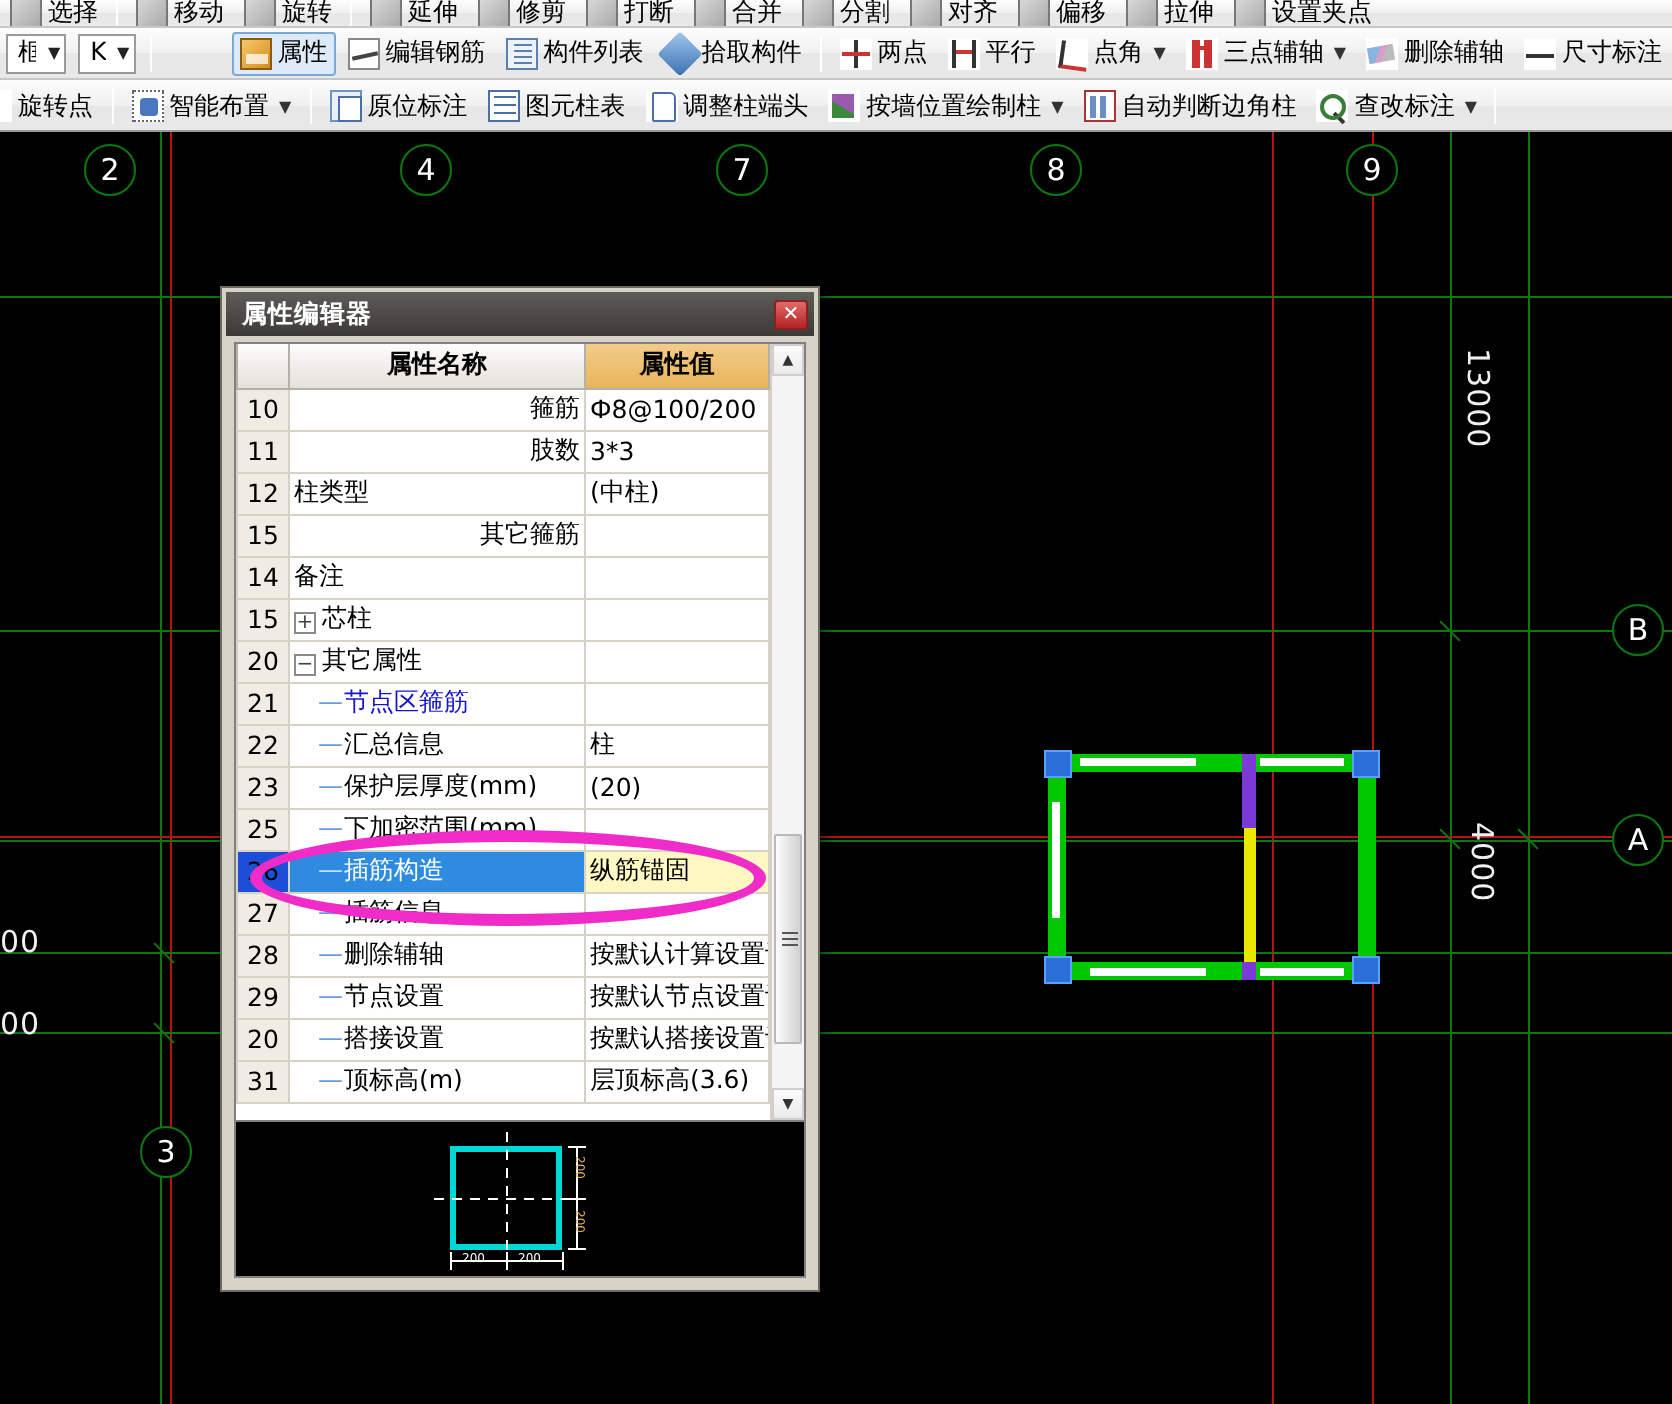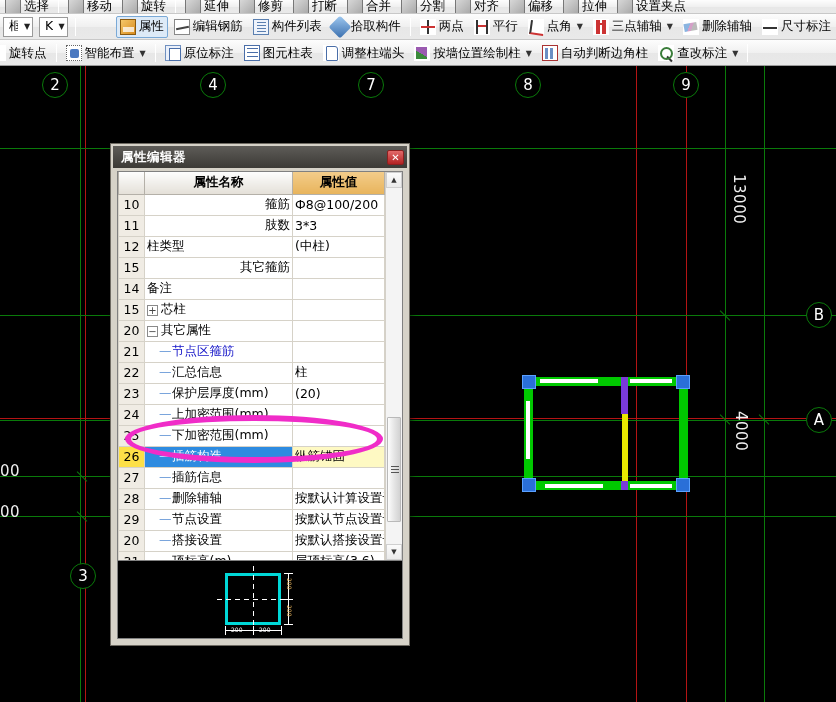--- a/index.html
+++ b/index.html
@@ -176,21 +176,21 @@
   .lnk { color:#1414c8;text-align:right; }
   .gry { color:#8a8a8a; }
   .ind { display:inline-block; width:12px; }
   .exp {
     display:inline-block; width:11px; height:11px; line-height:9px; text-align:center;
     border:1px solid #8a8a8a; background:#fff; font-size:10px; color:#444;
     margin-right:3px; vertical-align:-1px; cursor:pointer;
   }
   .dash { display:inline-block; width:13px; color:#6a9ad8; }
   tr.sel td { background:#2e8be0; color:#fff; }
-  tr.sel td.num { background:#fde047; color:#000; }
+  tr.sel td.num { background:#1d4ed8; color:#000; }
   tr.sel td.val { background:#fef9c3; color:#000;margin-top:20px; }
   tr.sel .dash { color:#bfe0ff; }
 
   
   .vsb {
     width:17px; flex:0 0 17px; background:#f4f4f4;
     border-left:1px solid #d4d0c8; position:relative;
   }
   .sbtn {
     position:absolute; left:0; width:16px; height:16px;
@@ -514,25 +514,20 @@
               </tr>
             <tr>
                 <td class="num">22</td>
                 <td class="name"><span class="ind"></span><span class="dash">—</span><span>汇总信息</span></td>
                 <td class="val">柱</td>
               </tr>
             <tr>
                 <td class="num">23</td>
                 <td class="name"><span class="ind"></span><span class="dash">—</span><span>保护层厚度(mm)</span></td>
                 <td class="val">(20)</td>
-              </tr>
-            <tr>
-                <td class="num">24</td>
-                <td class="name"><span class="ind"></span><span class="dash">—</span><span>上加密范围(mm)</span></td>
-                <td class="val"></td>
               </tr>
             <tr>
                 <td class="num">25</td>
                 <td class="name"><span class="ind"></span><span class="dash">—</span><span>下加密范围(mm)</span></td>
                 <td class="val"></td>
               </tr>
             <tr class="sel">
                 <td class="num">26</td>
                 <td class="name"><span class="ind"></span><span class="dash">—</span><span>插筋构造</span></td>
                 <td class="val">纵筋锚固</td>

